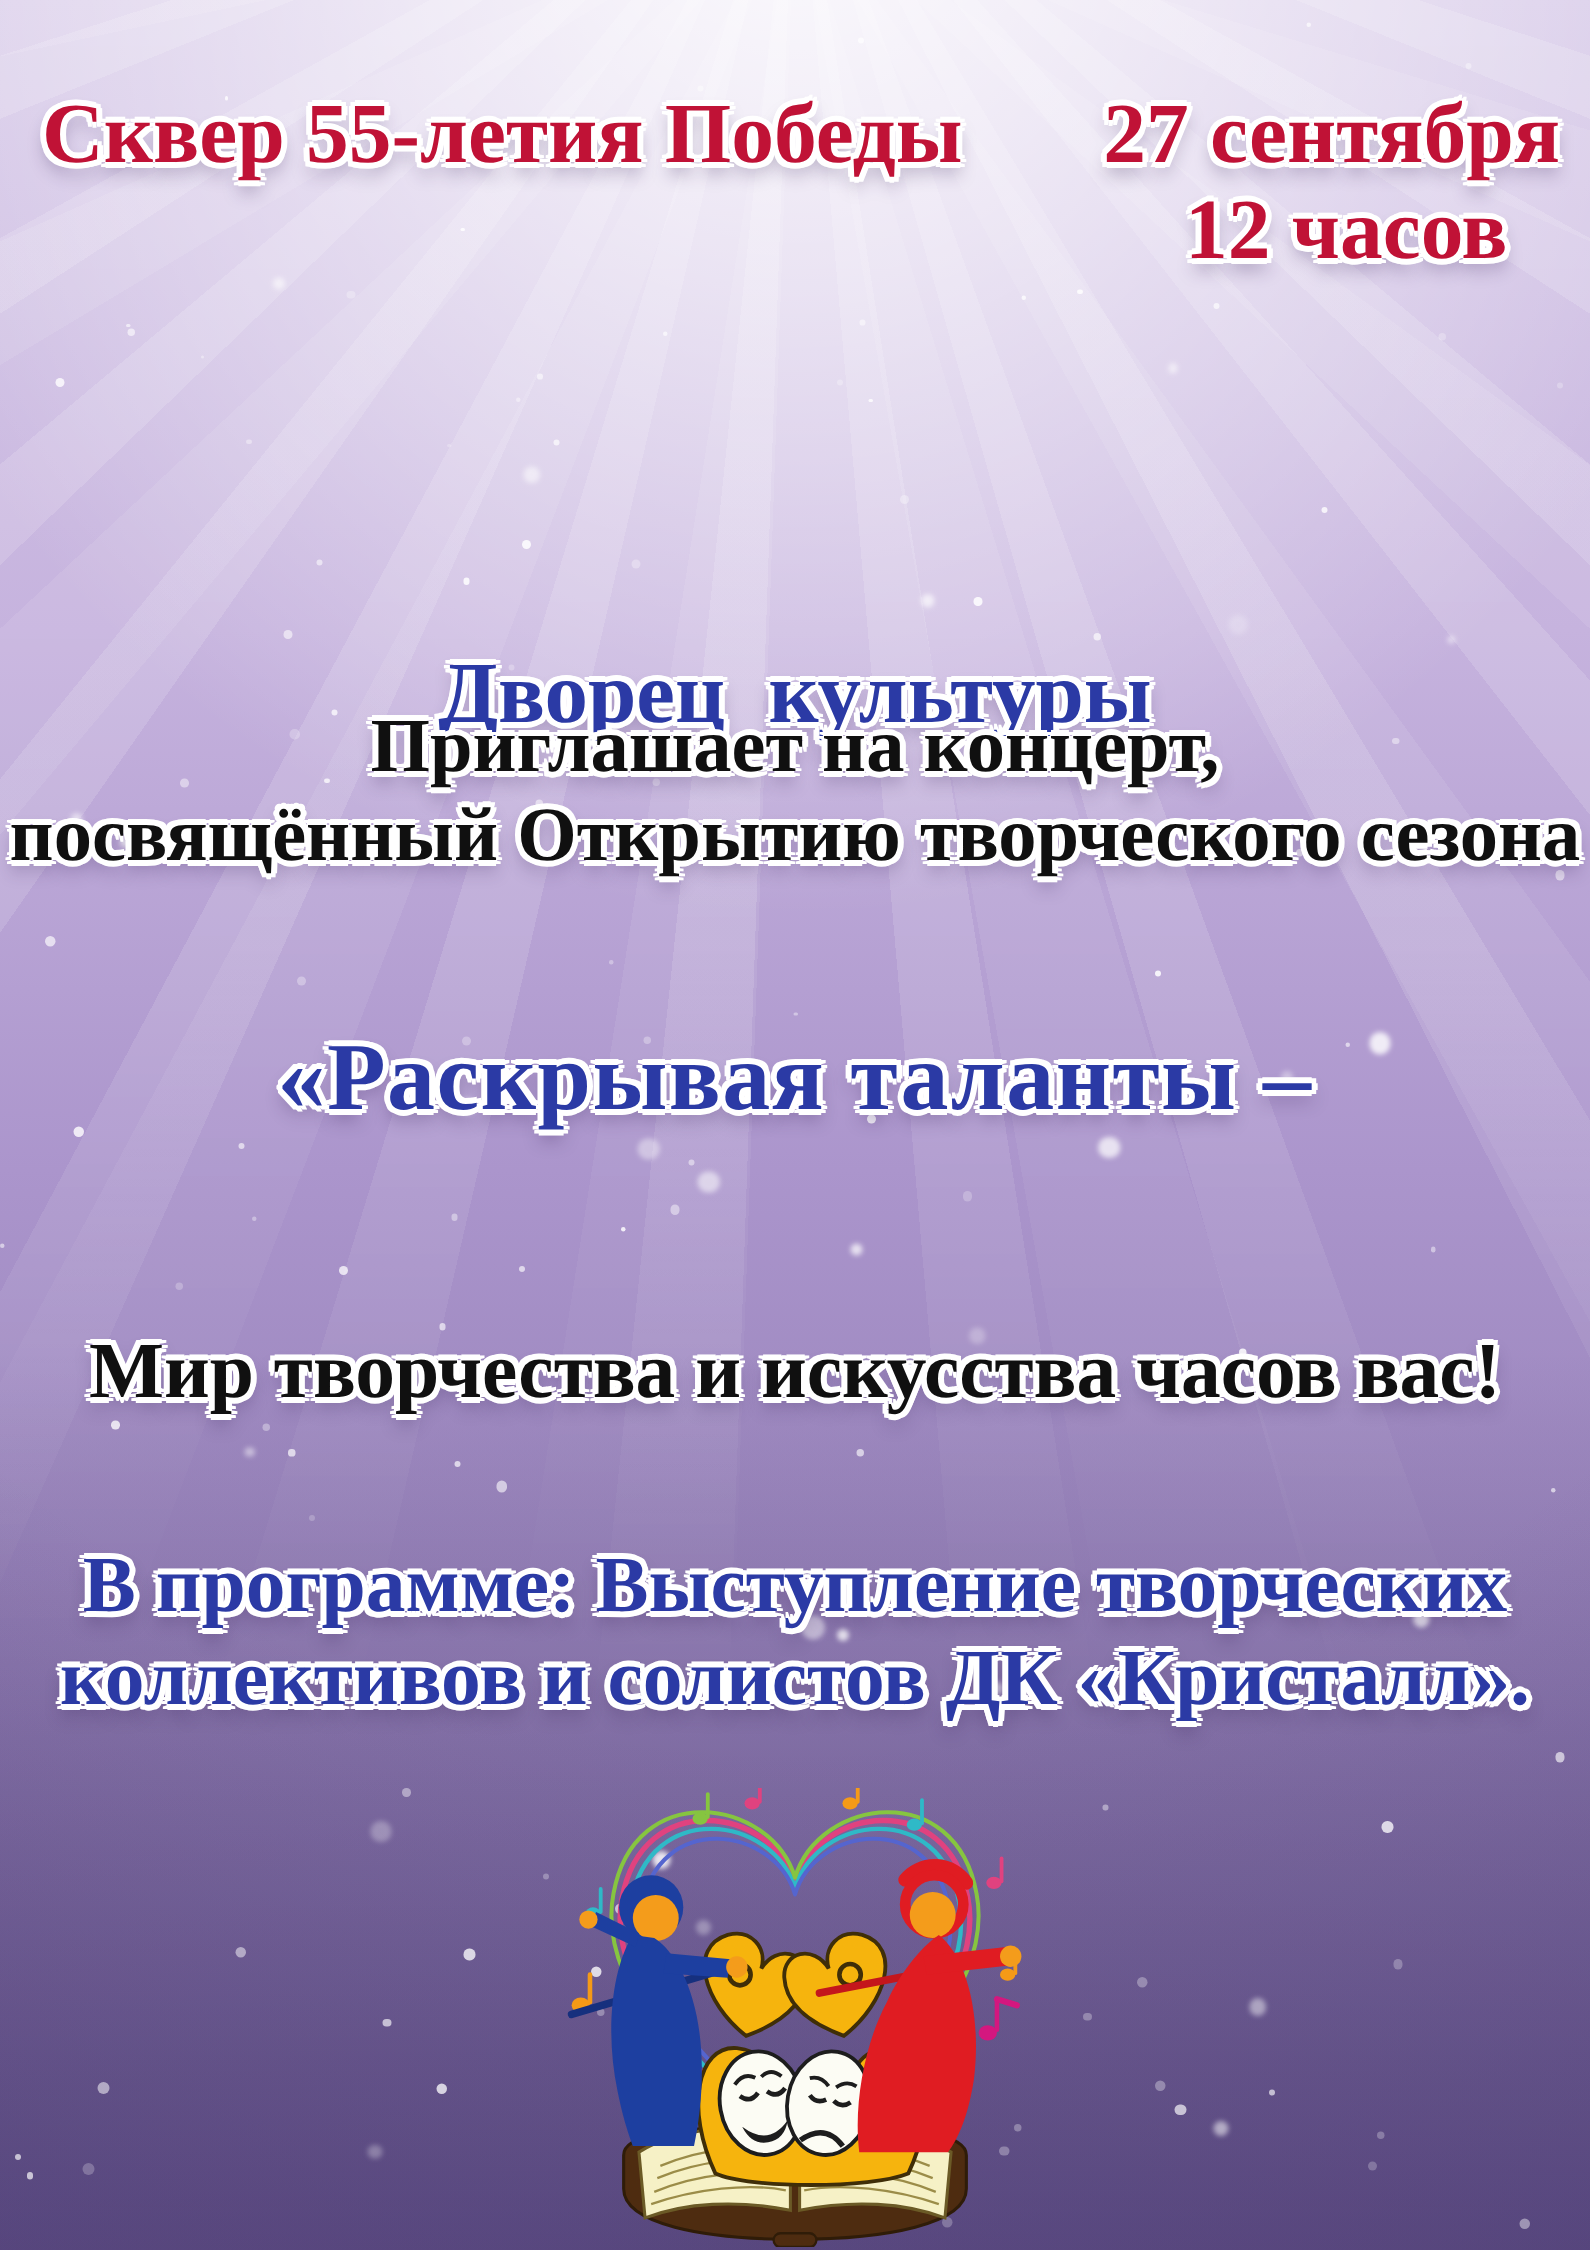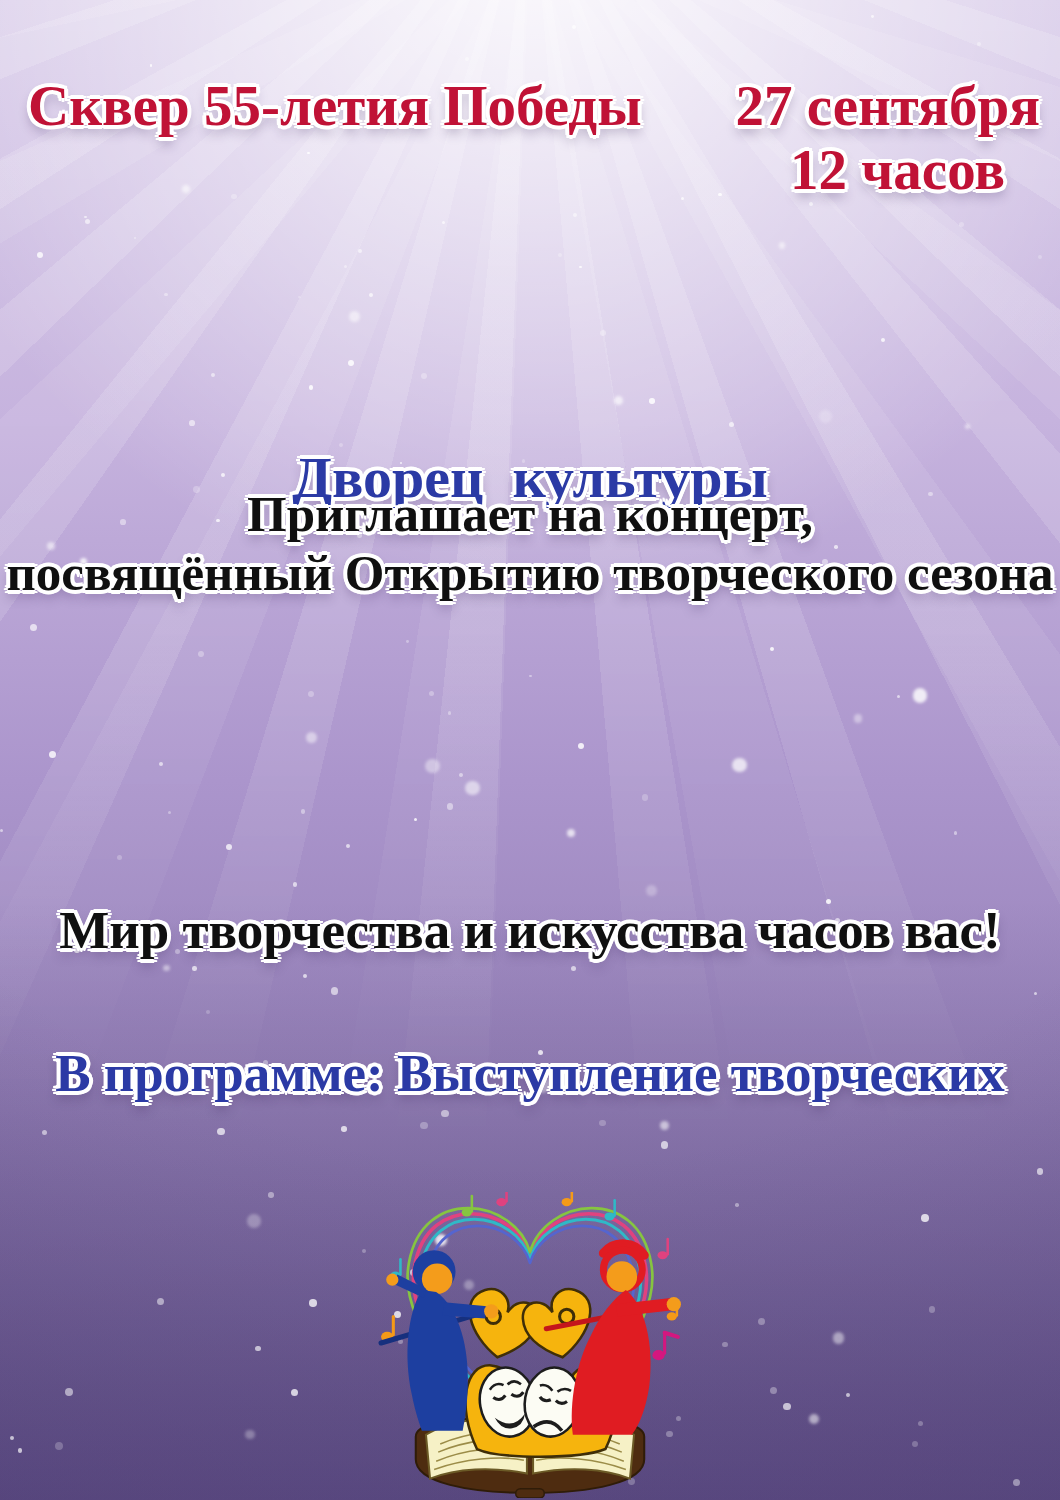--- a/index.html
+++ b/index.html
@@ -24,21 +24,20 @@
   .shade-bottom { background:linear-gradient(180deg, rgba(70,52,110,0) 60%, rgba(62,46,98,.42) 100%); }
   .sparkles i { position:absolute; display:block; background:#fff; border-radius:50%; }
 
   .txt { position:absolute; white-space:nowrap; }
   .center { left:0; width:100%; text-align:center; }
   .outline {
     text-shadow:
       -4px 0 0 #fff, 4px 0 0 #fff, 0 -4px 0 #fff, 0 4px 0 #fff,
       -3px -3px 0 #fff, 3px -3px 0 #fff, -3px 3px 0 #fff, 3px 3px 0 #fff,
       0 7px 12px rgba(52,32,84,.4);
-    margin-top: 16px;
   }
   .t-red   { color:#c01236; }
   .t-blue  { color:#2b3aa5; }
   .t-black { color:#101010; }
 
   .venue   { left:28px;  top:57px;  font-size:57px; }
   .date    { right:20px; top:57px;  font-size:57px; }
   .time    { right:55px; top:121px; font-size:57px; }
   .org     { top:262px;  font-size:58px; line-height:80px; white-space:pre; }
   .invite  { top:469px;  font-size:51px; line-height:59px; }
@@ -225,26 +224,28 @@
   <div class="txt center org t-blue outline">
     <div>Дворец  культуры</div>
   </div>
 
   <div class="txt center invite t-black outline">
     <div>Приглашает на концерт,</div>
     <div>посвящённый Открытию творческого сезона</div>
   </div>
 
   <div class="txt center slogan t-blue outline">
+    <div>«Раскрывая таланты –</div>
   </div>
 
   <div class="txt center tagline t-black outline">Мир творчества и искусства часов вас!</div>
 
   <div class="txt center program t-blue outline">
     <div>В программе: Выступление творческих</div>
+    <div>коллективов и солистов ДК «Кристалл».</div>
   </div>
 
   <svg class="logo" viewBox="0 0 320 300">
 
     <g fill="none" stroke-linecap="round">
       <path d="M160,62 C145,12 60,0 47,72 C35,134 108,198 160,242 C212,198 285,134 273,72 C260,0 175,12 160,62" stroke="#e0427f" stroke-width="3.5"></path>
       <path d="M160,62 C145,12 60,0 47,72 C35,134 108,198 160,242 C212,198 285,134 273,72 C260,0 175,12 160,62" stroke="#2fb9c7" stroke-width="3" transform="translate(160 130) scale(0.95) translate(-160 -130)"></path>
       <path d="M160,62 C145,12 60,0 47,72 C35,134 108,198 160,242 C212,198 285,134 273,72 C260,0 175,12 160,62" stroke="#5565cf" stroke-width="3" transform="translate(160 130) scale(0.89) translate(-160 -130)"></path>
       <path d="M160,62 C145,12 60,0 47,72 C35,134 108,198 160,242 C212,198 285,134 273,72 C260,0 175,12 160,62" stroke="#86c540" stroke-width="2.5" transform="translate(160 130) scale(1.05) translate(-160 -130)"></path>
 

